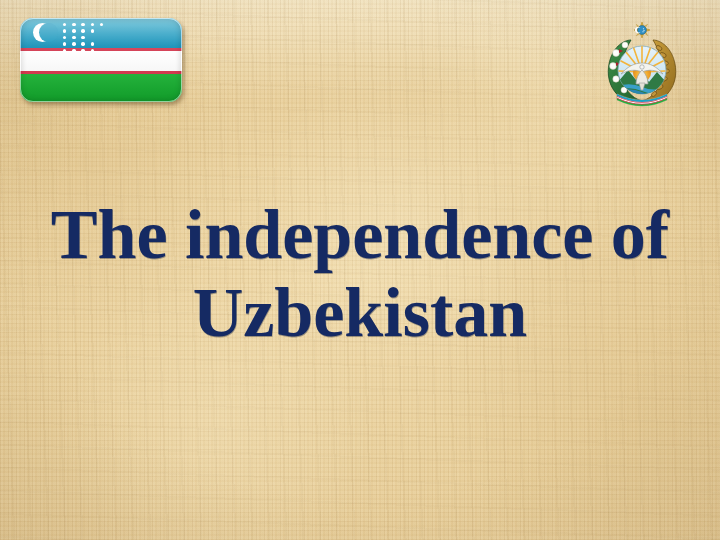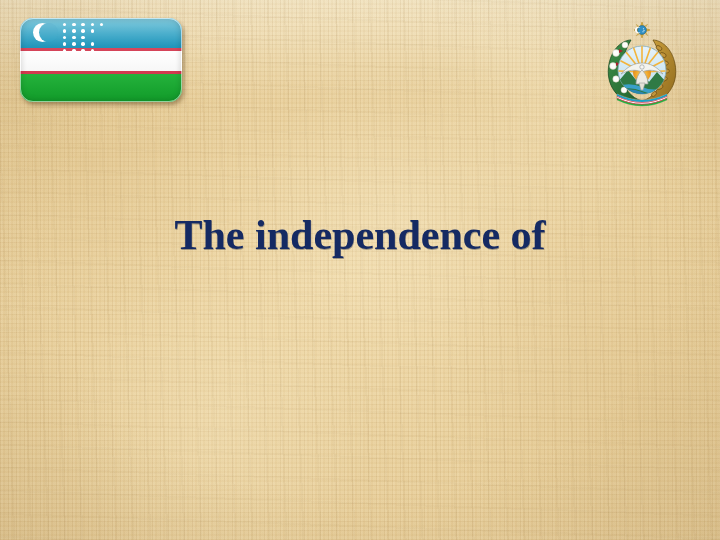--- a/index.html
+++ b/index.html
@@ -202,21 +202,21 @@
   #title-block {
     position: absolute;
     left: 0;
     top: 196px;
     width: 720px;
     text-align: center;
   }
   .title-line {
     font-family: "Liberation Serif", "DejaVu Serif", serif;
     font-weight: bold;
-    font-size: 42px;
+    font-size: 70px;
     line-height: 78px;
     color: #152a63;
     letter-spacing: 0px;
     white-space: nowrap;
     text-shadow: 0.5px 0.5px 0px rgba(10,20,50,0.35);
   }
 </style>
 </head>
 <body>
 
@@ -389,15 +389,16 @@
         <path d="M20 74 Q45 86 70 74 L70 76 Q45 88 20 76 Z" fill="#1da0c3"></path>
         <path d="M20 78 Q45 90 70 78 L70 80 Q45 92 20 80 Z" fill="#25b23c"></path>
         <path d="M20 76 Q45 88 70 76 L70 76.8 Q45 88.8 20 76.8 Z" fill="#d3394f"></path>
         <path d="M20 77.8 Q45 89.8 70 77.8 L70 78.4 Q45 90.4 20 78.4 Z" fill="#d3394f"></path>
       </g>
     </svg>
   </div>
 
   <div id="title-block">
     <div class="title-line">The independence of</div>
+    <div class="title-line">Uzbekistan</div>
   </div>
 
 </div>
 
 </body></html>

